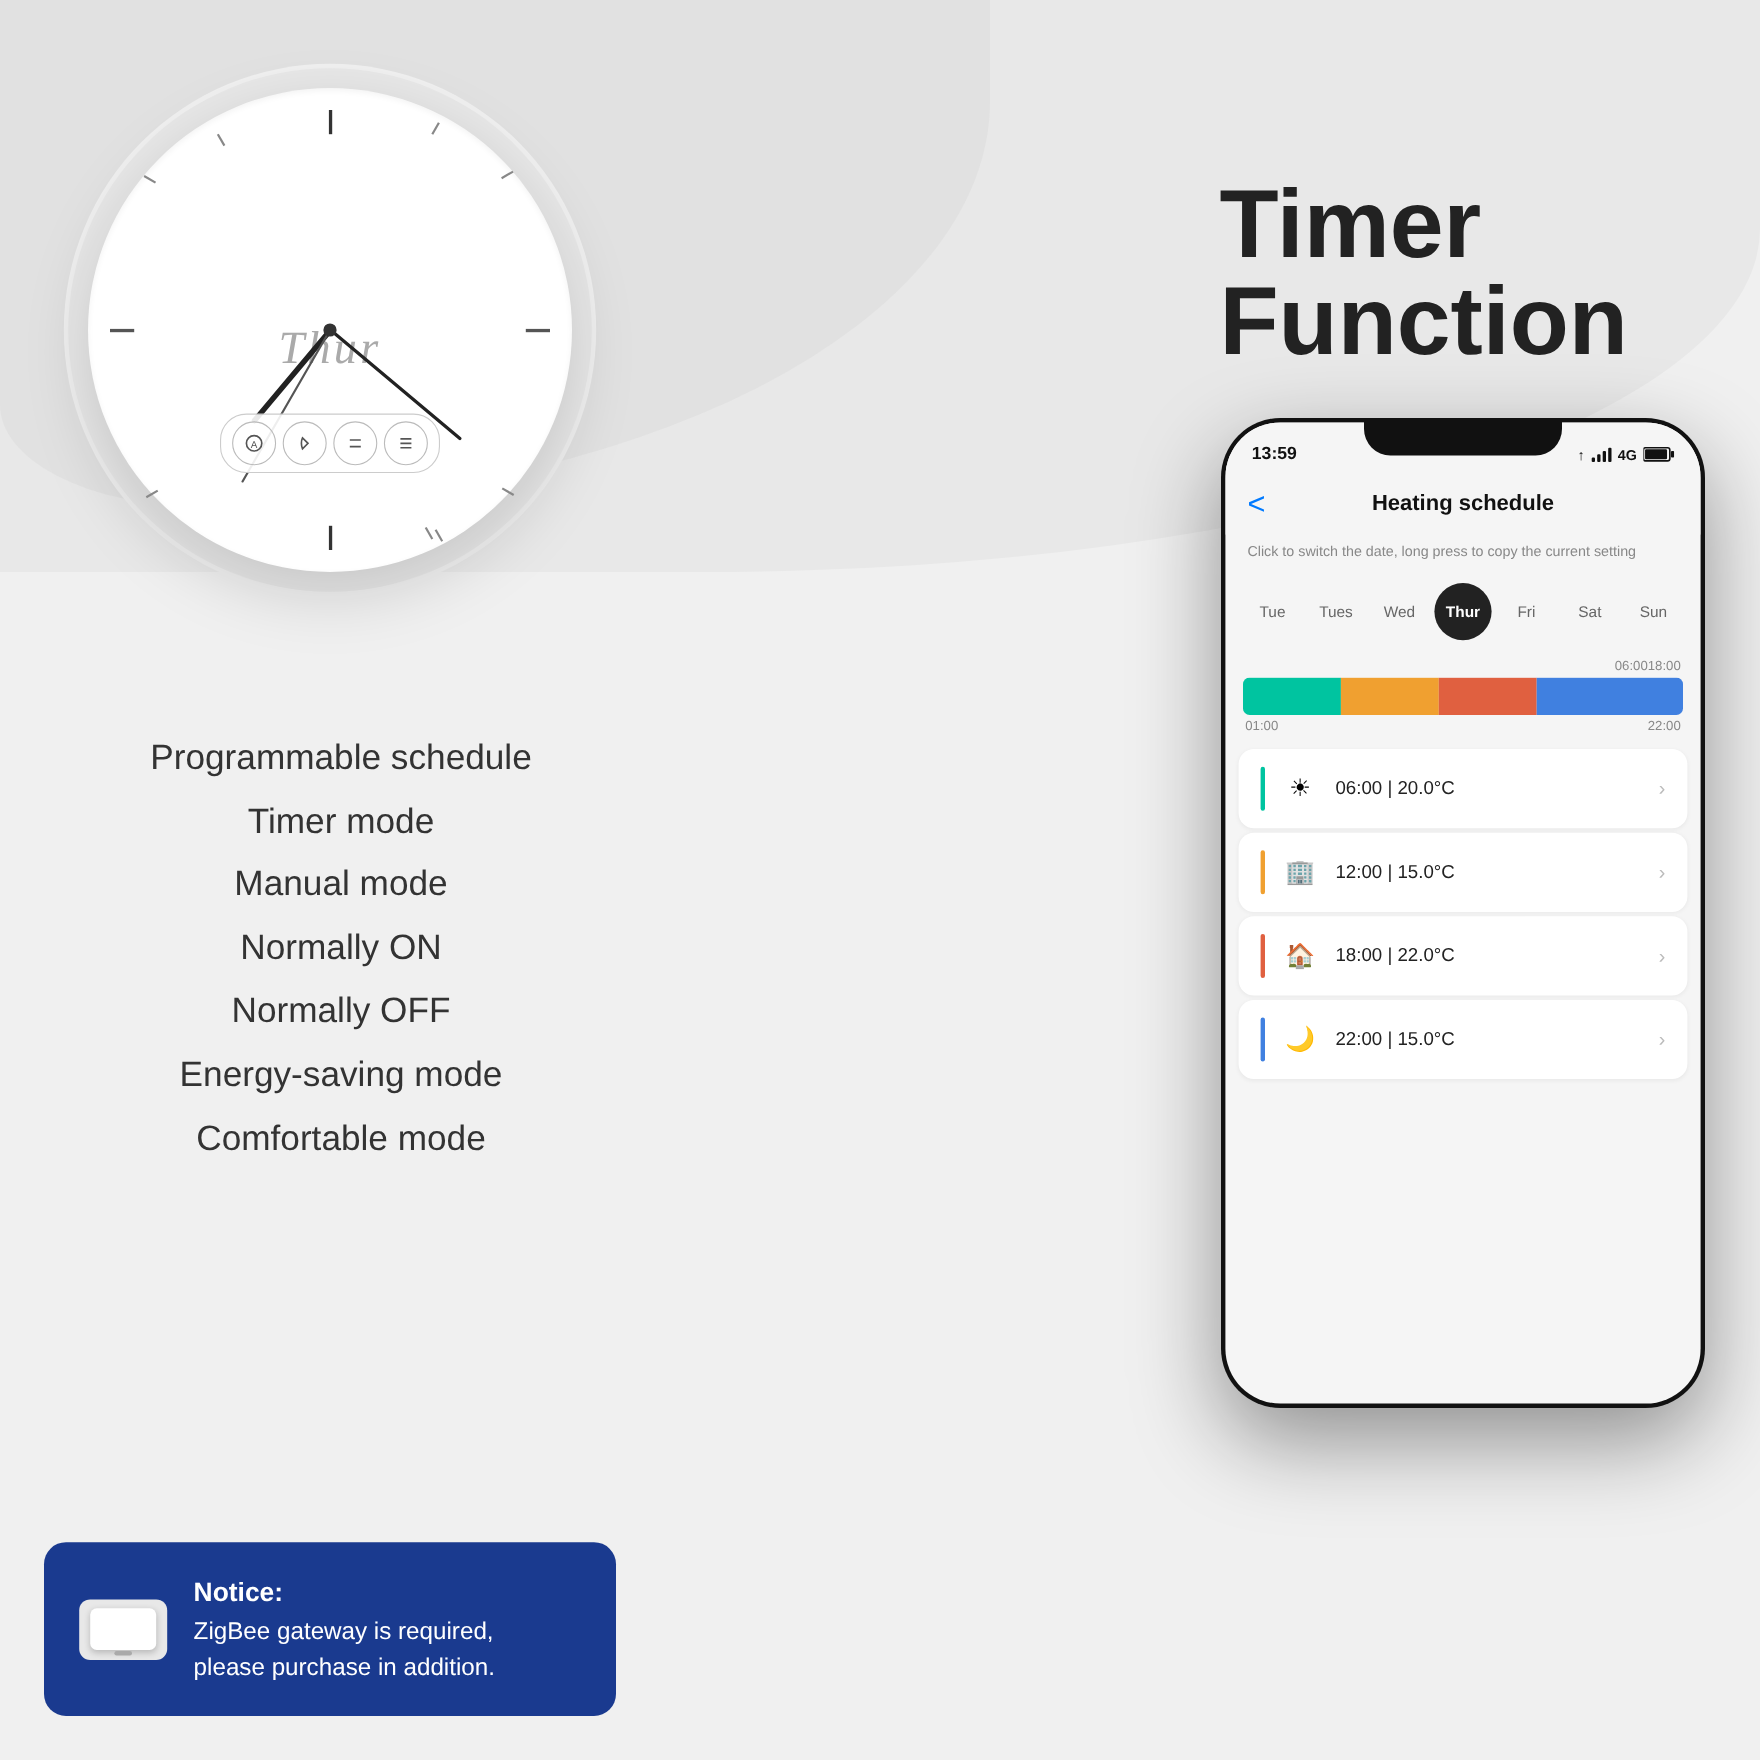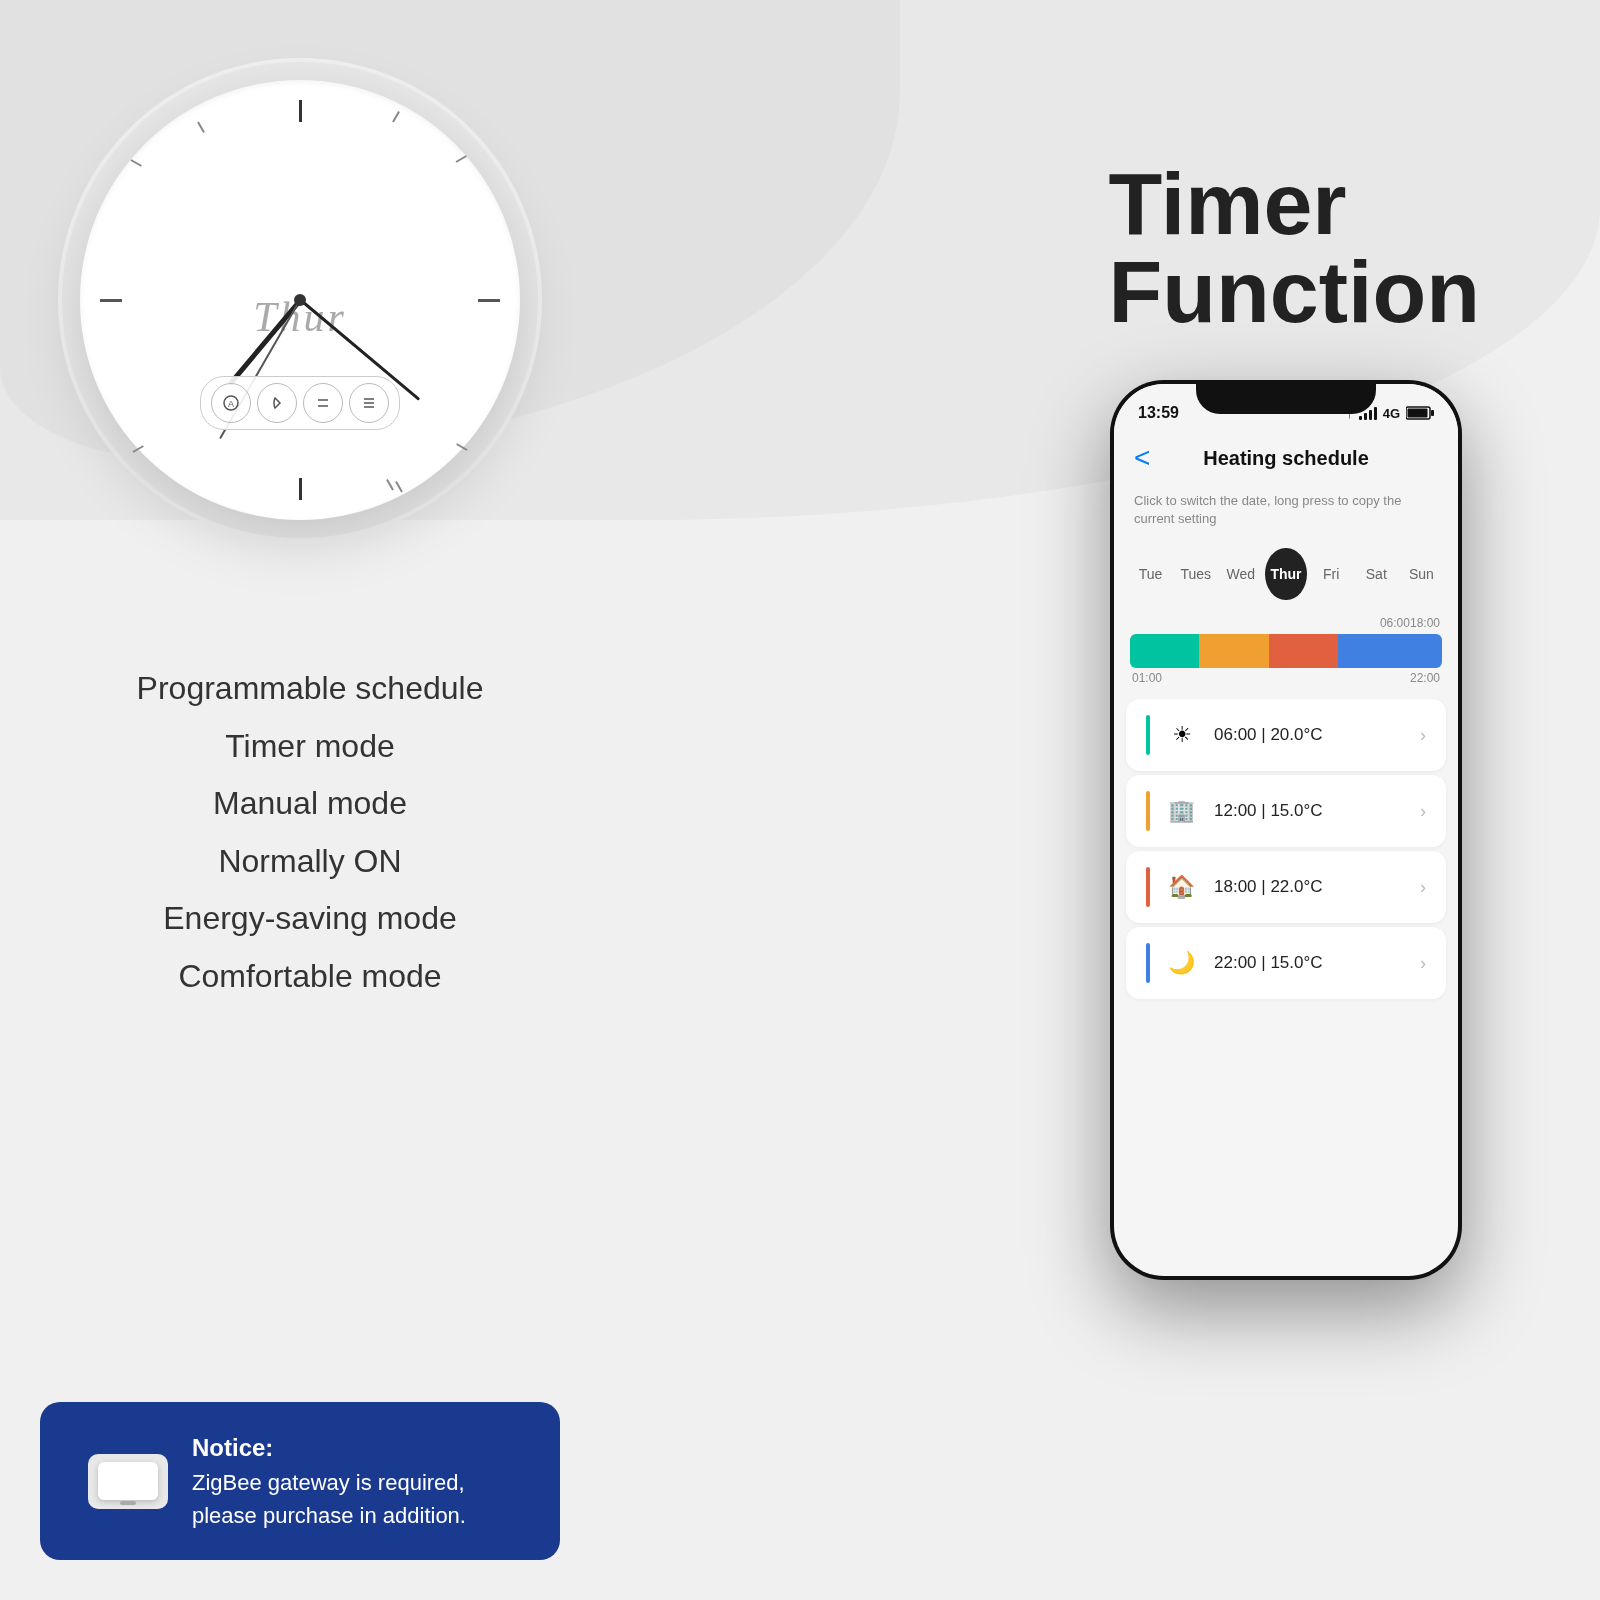--- a/index.html
+++ b/index.html
@@ -191,21 +191,21 @@
     }
 
     
     .notice-box {
       position: absolute;
       bottom: 40px;
       left: 40px;
       z-index: 10;
       background: #1a3a8f;
       border-radius: 20px;
-      padding: 28px 48px;
+      padding: 28px 32px;
       display: flex;
       align-items: center;
       gap: 24px;
       width: 520px;
     }
 
     .notice-device {
       width: 80px;
       height: 55px;
       background: #e8e8e8;
@@ -252,21 +252,21 @@
     
     .phone-container {
       position: absolute;
       top: 380px;
       right: 50px;
       z-index: 5;
       width: 440px;
     }
 
     .phone {
-      width: 352px;
+      width: 440px;
       height: 900px;
       background: #111;
       border-radius: 54px;
       position: relative;
       box-shadow: 0 30px 80px rgba(0,0,0,0.4);
       overflow: hidden;
     }
 
     
     .phone-notch {
@@ -536,20 +536,21 @@
 <div class="timer-title">
   <div class="timer-title-text">Timer</div>
   <div class="timer-title-text">Function</div>
 </div>
 
 <div class="feature-list">
   <div class="feature-item">Programmable schedule</div>
   <div class="feature-item">Timer mode</div>
   <div class="feature-item">Manual mode</div>
   <div class="feature-item">Normally ON</div>
+  <div class="feature-item">Normally OFF</div>
   <div class="feature-item">Energy-saving mode</div>
   <div class="feature-item">Comfortable mode</div>
 </div>
 
 <div class="notice-box">
   <div class="notice-device"></div>
   <div class="notice-text">
     <div class="notice-title">Notice:</div>
     <div>ZigBee gateway is required,<br>please purchase in addition.</div>
   </div>

